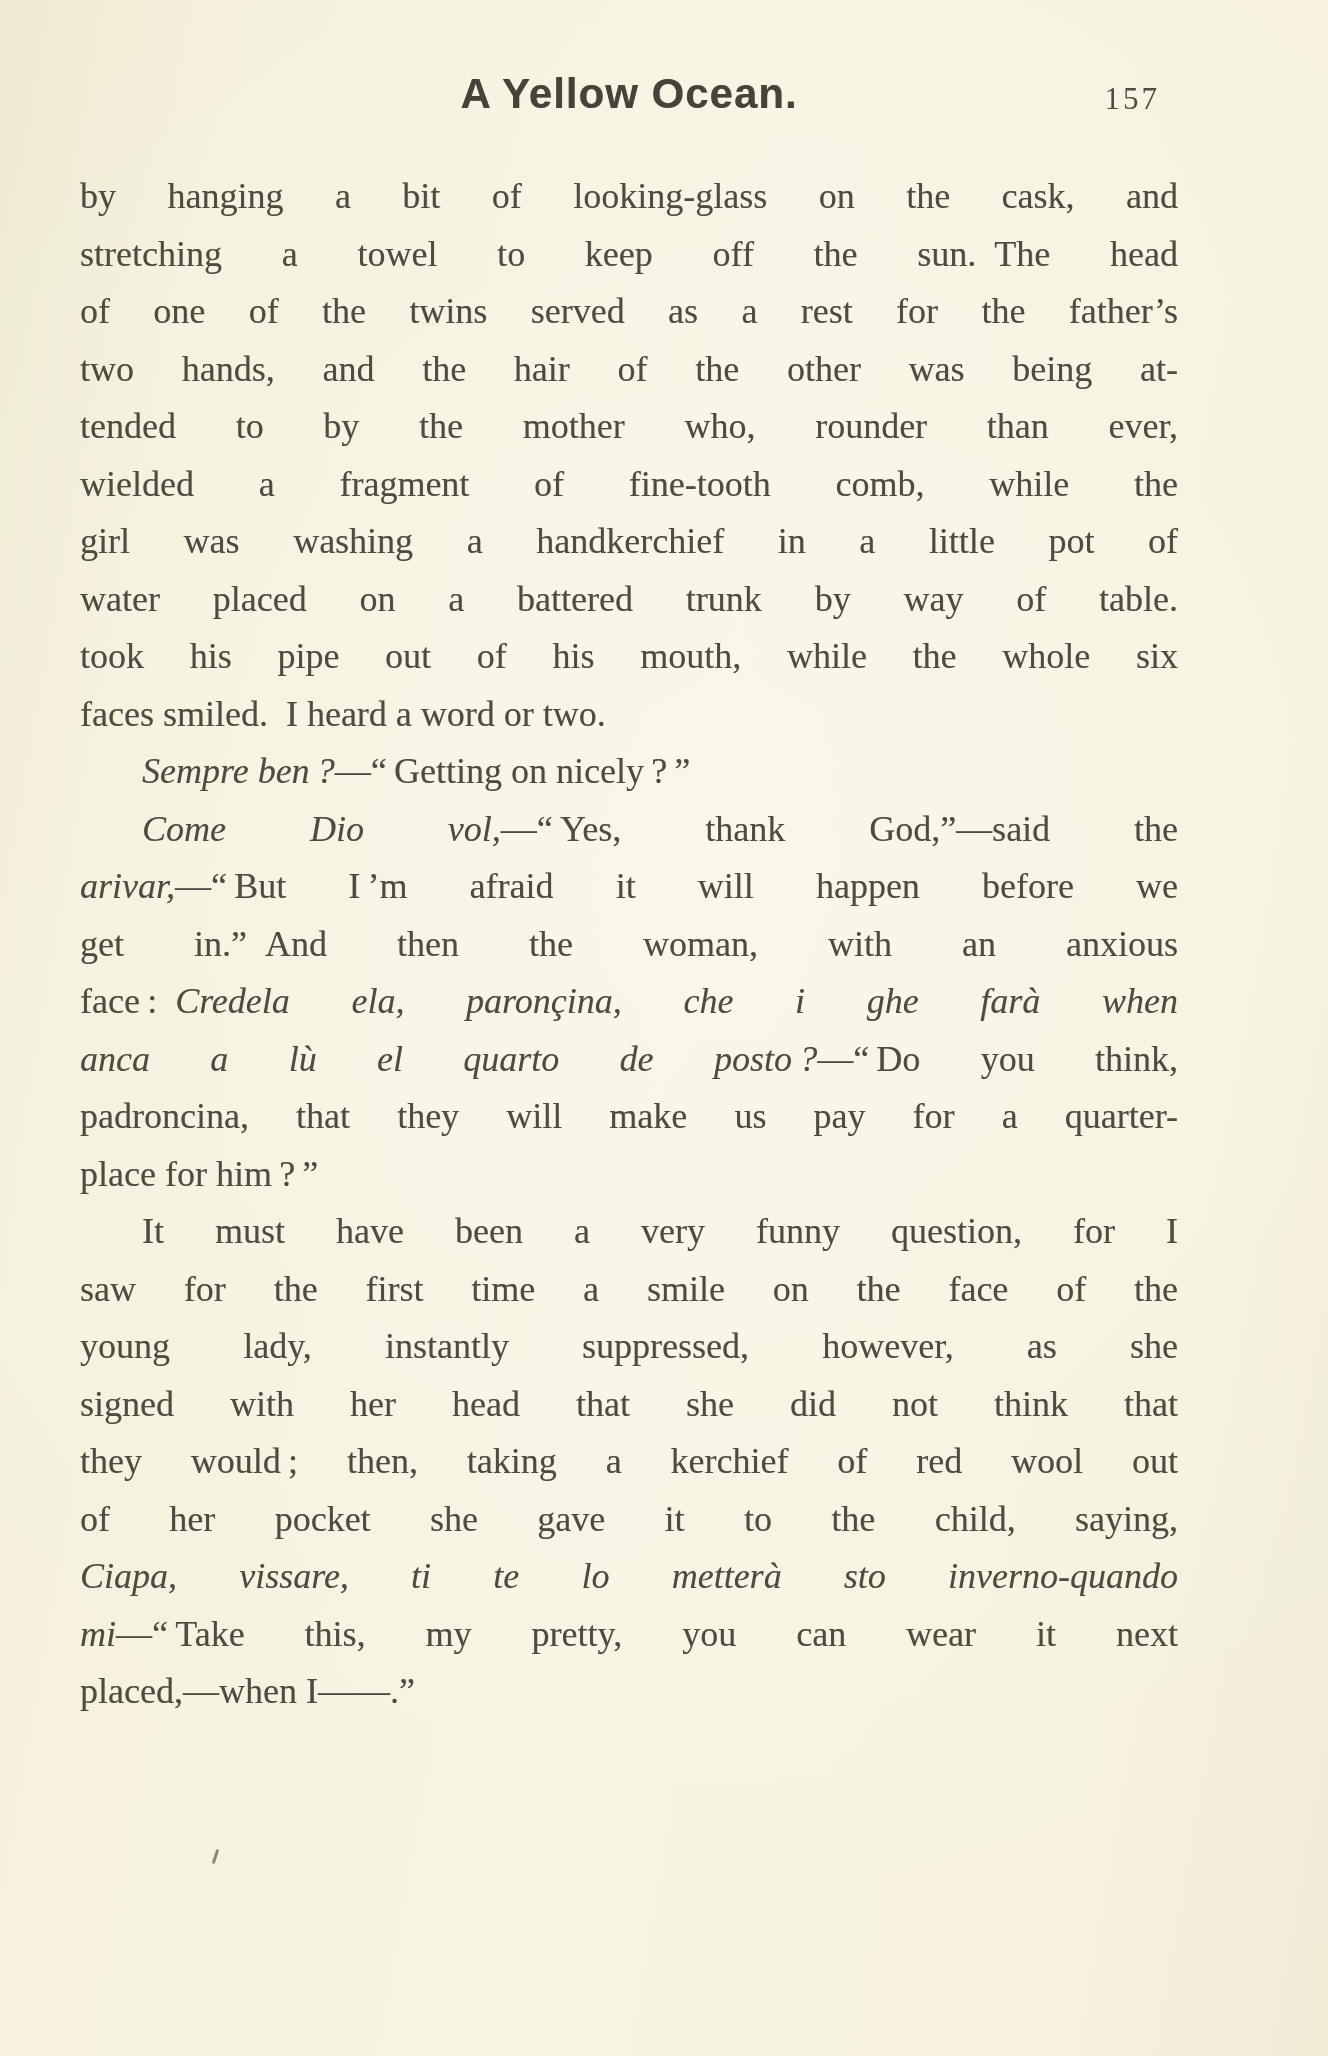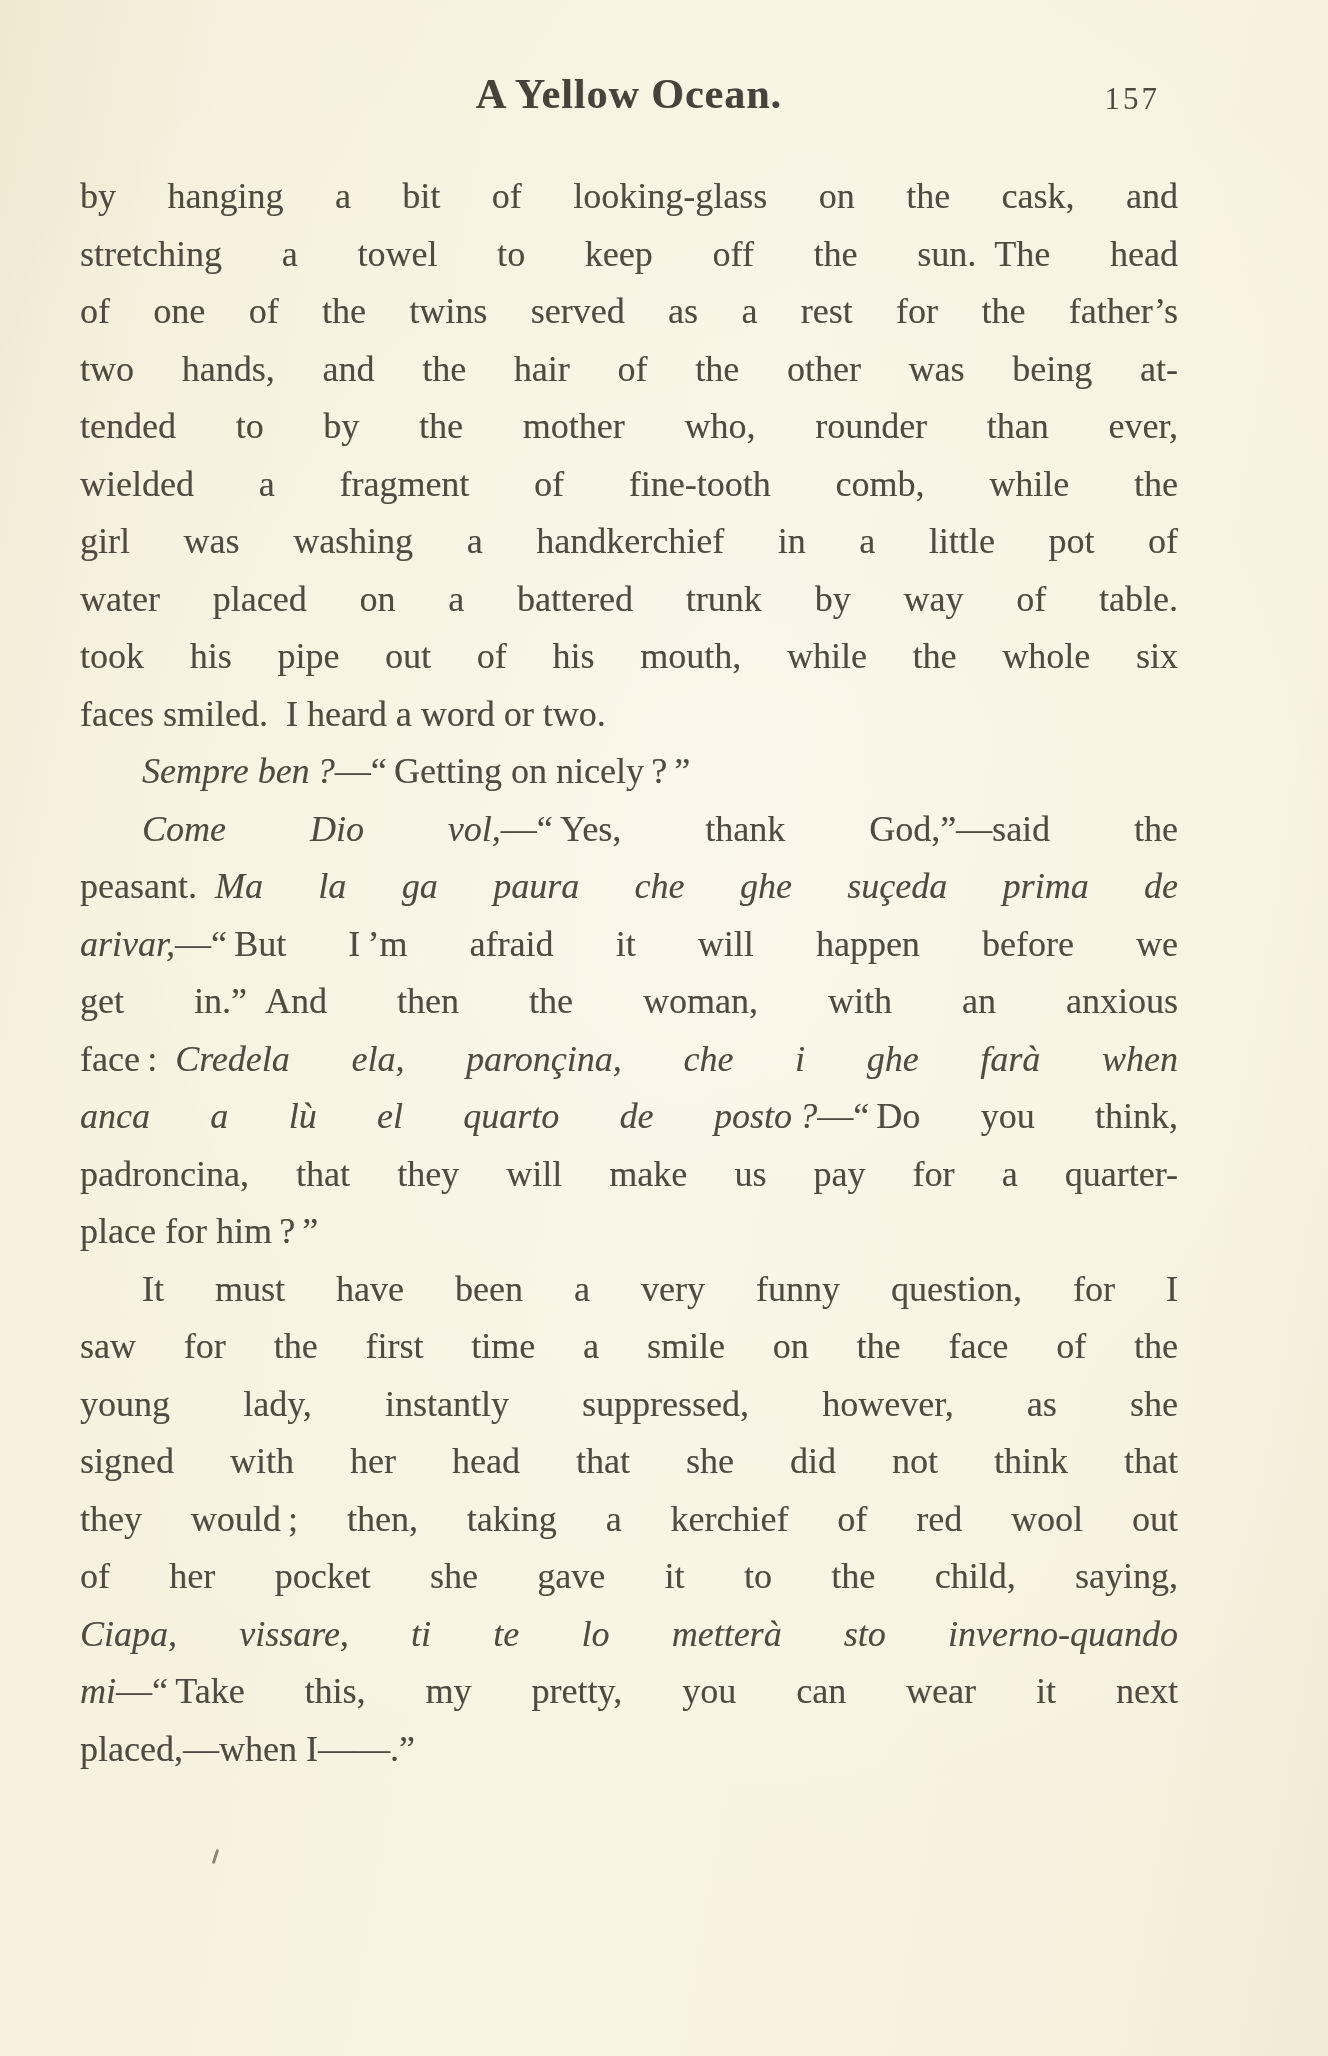--- a/index.html
+++ b/index.html
@@ -18,21 +18,21 @@
     width:1328px;height:2056px;
     background:
       radial-gradient(120% 85% at 55% 42%, rgba(255,255,255,0.28), rgba(255,255,255,0) 62%),
       linear-gradient(100deg, #eee9d0 0%, #f5f1dd 14%, #f8f4e3 50%, #f6f2de 84%, #f0ebd5 100%);
   }
   .running-head{
     position:absolute; left:80px; top:70px; width:1098px; height:62px;
   }
   .head-title{
     position:absolute; left:50%; top:0; transform:translateX(-50%);
-    font-family:Liberation Serif, serif;
+    font-family:Liberation Sans, sans-serif;
     font-weight:700;
     font-size:42px;
     letter-spacing:1px;
     color:#46443a;
     text-shadow:0.4px 0.4px 0.6px rgba(60,56,44,0.45);
     white-space:nowrap;
   }
   .page-number{
     position:absolute; right:18px; top:11px;
     font-size:31px;
@@ -81,21 +81,20 @@
       <div class="text-line"><span>of one of the twins served as a rest for the father’s</span></div>
       <div class="text-line"><span>two hands, and the hair of the other was being at-</span></div>
       <div class="text-line"><span>tended to by the mother who, rounder than ever,</span></div>
       <div class="text-line"><span>wielded a fragment of fine-tooth comb, while the</span></div>
       <div class="text-line"><span>girl was washing a handkerchief in a little pot of</span></div>
       <div class="text-line"><span>water placed on a battered trunk by way of table.</span></div>
       <div class="text-line"><span>took his pipe out of his mouth, while the whole six</span></div>
       <div class="text-line last"><span>faces smiled. I heard a word or two.</span></div>
       <div class="text-line last indent"><span class="it">Sempre ben ?</span><span>—“ Getting on nicely ? ”</span></div>
       <div class="text-line indent"><span class="it">Come Dio vol,</span><span>—“ Yes, thank God,”—said the</span></div>
-      <div class="text-line"><span>peasant. </span><span class="it">Ma la ga paura che ghe suçeda prima de</span></div>
       <div class="text-line"><span class="it">arivar,</span><span>—“ But I ’m afraid it will happen before we</span></div>
       <div class="text-line"><span>get in.” And then the woman, with an anxious</span></div>
       <div class="text-line"><span>face : </span><span class="it">Credela ela, paronçina, che i ghe farà when</span></div>
       <div class="text-line"><span class="it">anca a lù el quarto de posto ?</span><span>—“ Do you think,</span></div>
       <div class="text-line"><span>padroncina, that they will make us pay for a quarter-</span></div>
       <div class="text-line last"><span>place for him ? ”</span></div>
       <div class="text-line indent"><span>It must have been a very funny question, for I</span></div>
       <div class="text-line"><span>saw for the first time a smile on the face of the</span></div>
       <div class="text-line"><span>young lady, instantly suppressed, however, as she</span></div>
       <div class="text-line"><span>signed with her head that she did not think that</span></div>

